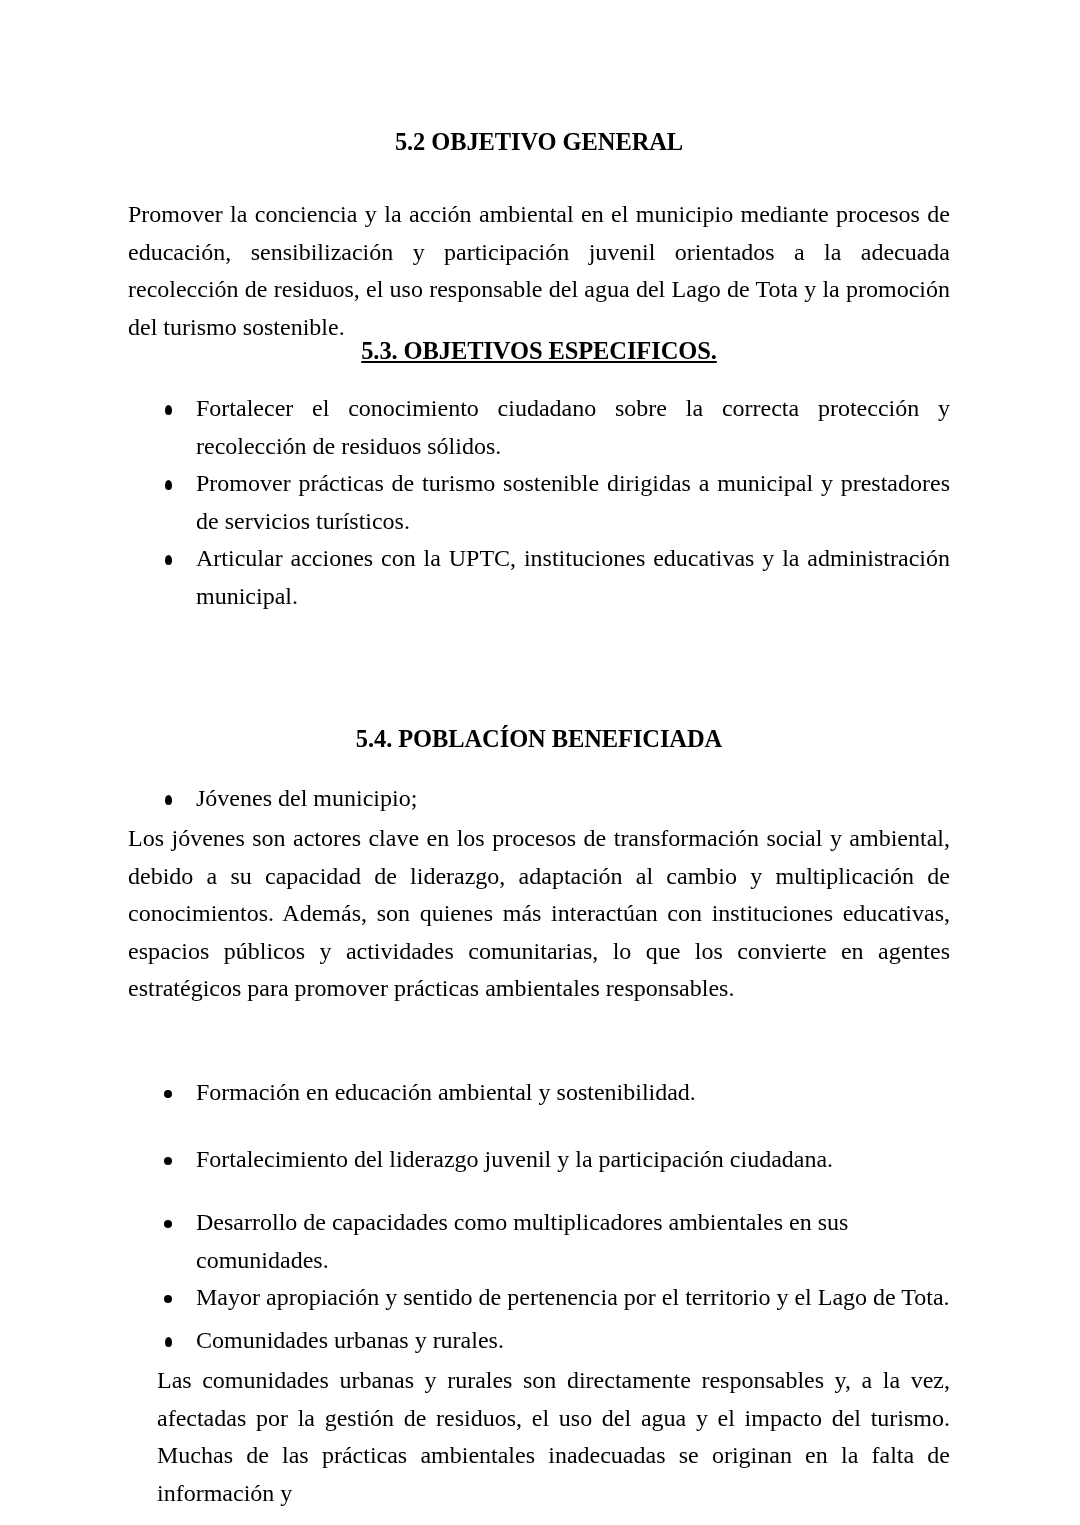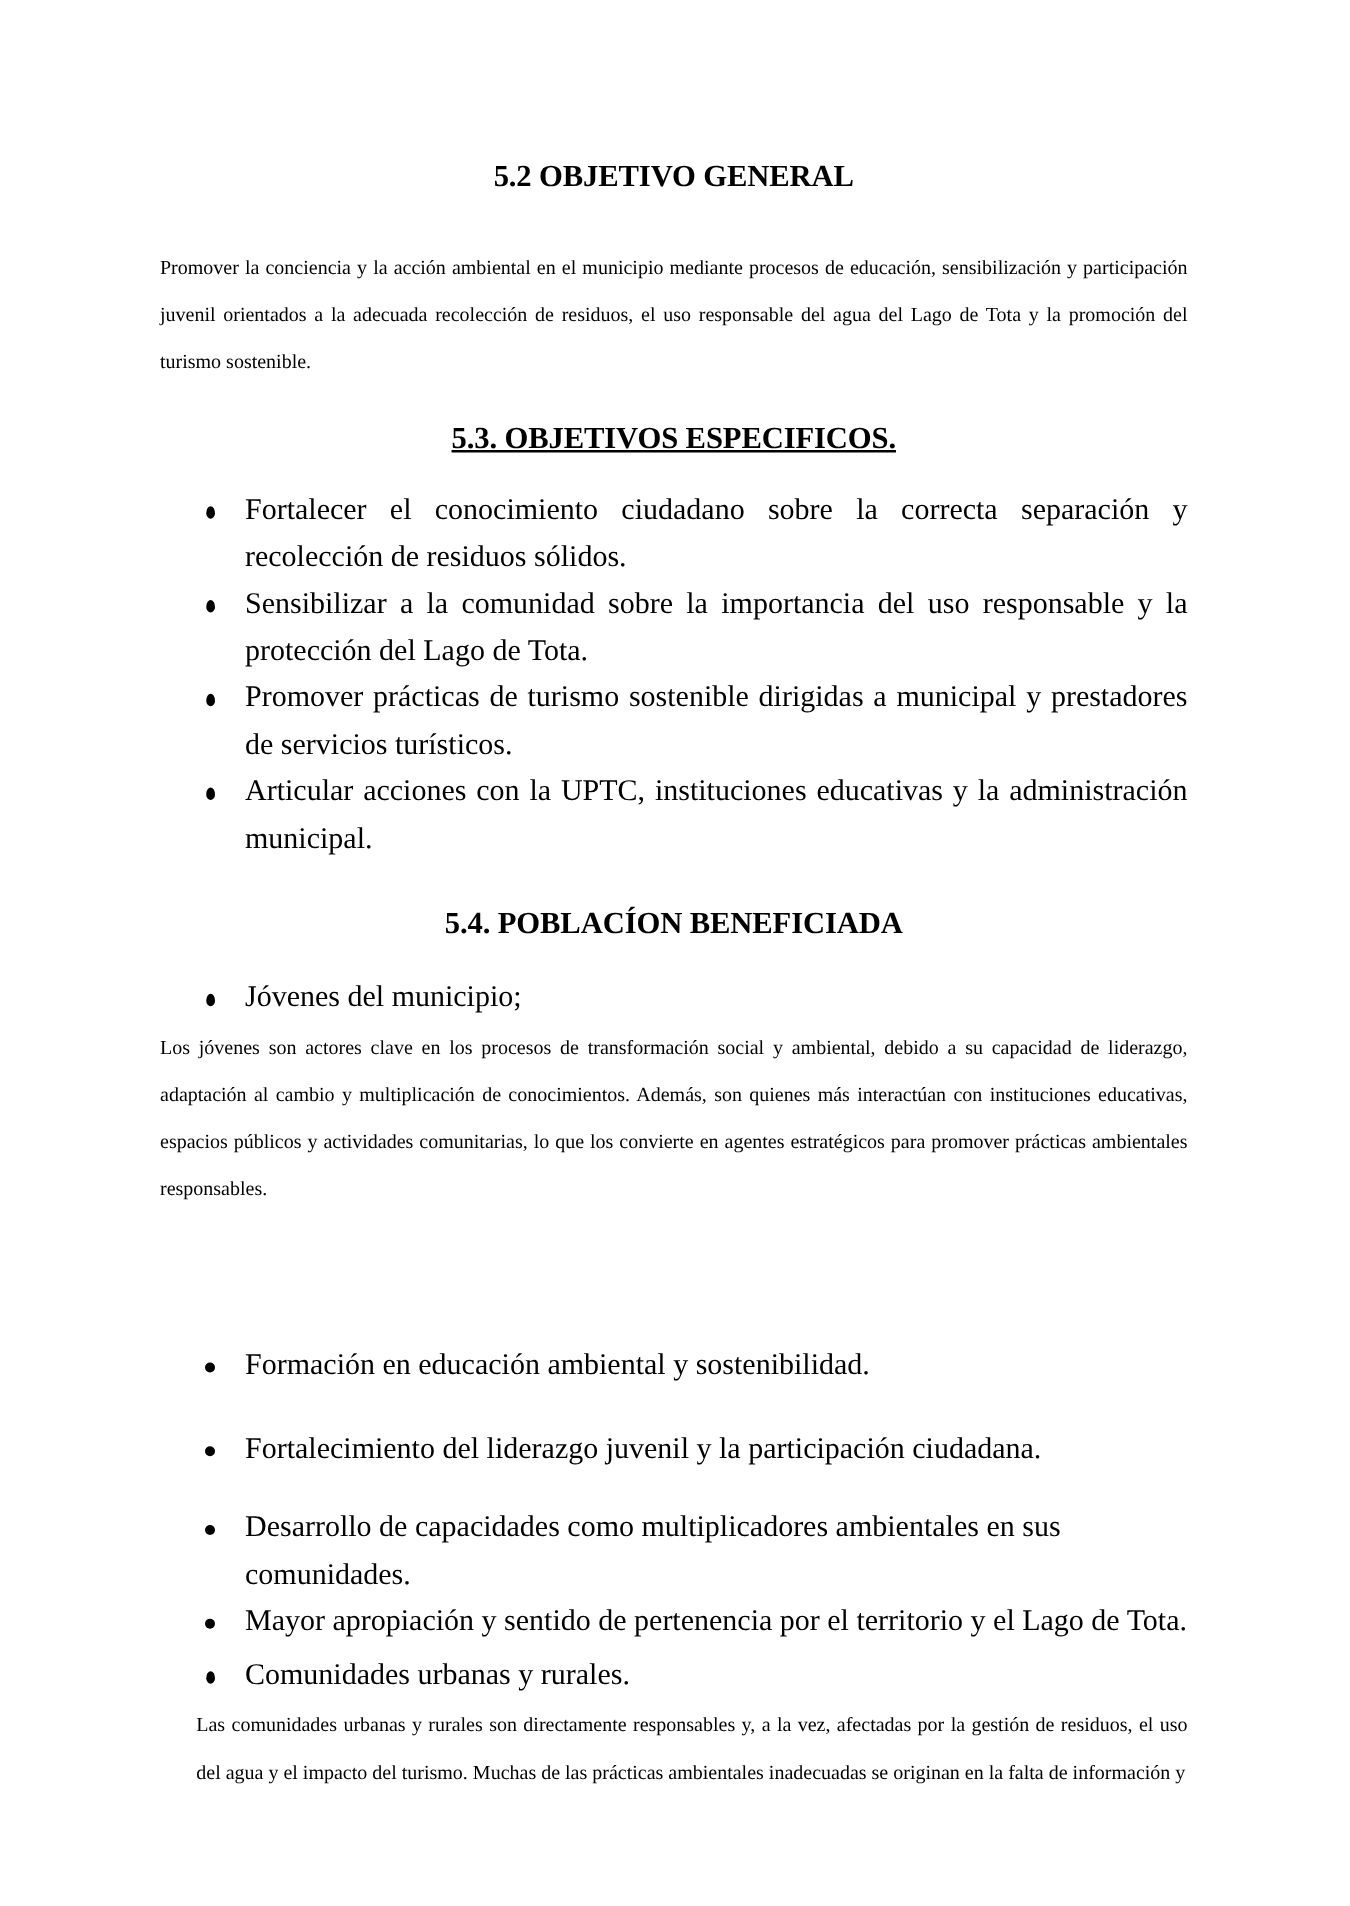--- a/index.html
+++ b/index.html
@@ -29,21 +29,21 @@
     text-align: center;
     font-weight: bold;
     font-size: 24.5px;
     letter-spacing: -0.1px;
     line-height: 1.15;
   }
 
   .para {
     text-align: justify;
     text-justify: inter-word;
-    font-size: 16px;
+    font-size: 24px;
     line-height: 37.5px;
     margin: 0;
     hyphens: none;
   }
 
   
   .para-indent {
     margin-left: 29px;
     width: 793px;
   }
@@ -115,25 +115,21 @@
   </div>
 
   <div class="blk" style="top:337px;text-decoration:underline;">
     <div class="heading">5.3. OBJETIVOS ESPECIFICOS.</div>
   </div>
 
   <div class="blk" style="top:390px;">
     <ul class="blist">
       <li class="bitem justify">
         <span class="bullet teardrop"></span>
-        <span>Fortalecer el conocimiento ciudadano sobre la correcta separación y recolección de residuos sólidos.</span>
-      </li>
-      <li class="bitem justify">
-        <span class="bullet teardrop"></span>
-        <span>Sensibilizar a la comunidad sobre la importancia del uso responsable y la protección del Lago de Tota.</span>
+        <span>Fortalecer el conocimiento ciudadano sobre la correcta protección y recolección de residuos sólidos.</span>
       </li>
       <li class="bitem justify">
         <span class="bullet teardrop"></span>
         <span>Promover prácticas de turismo sostenible dirigidas a municipal y prestadores de servicios turísticos.</span>
       </li>
       <li class="bitem justify">
         <span class="bullet teardrop"></span>
         <span>Articular acciones con la UPTC, instituciones educativas y la administración municipal.</span>
       </li>
     </ul>

